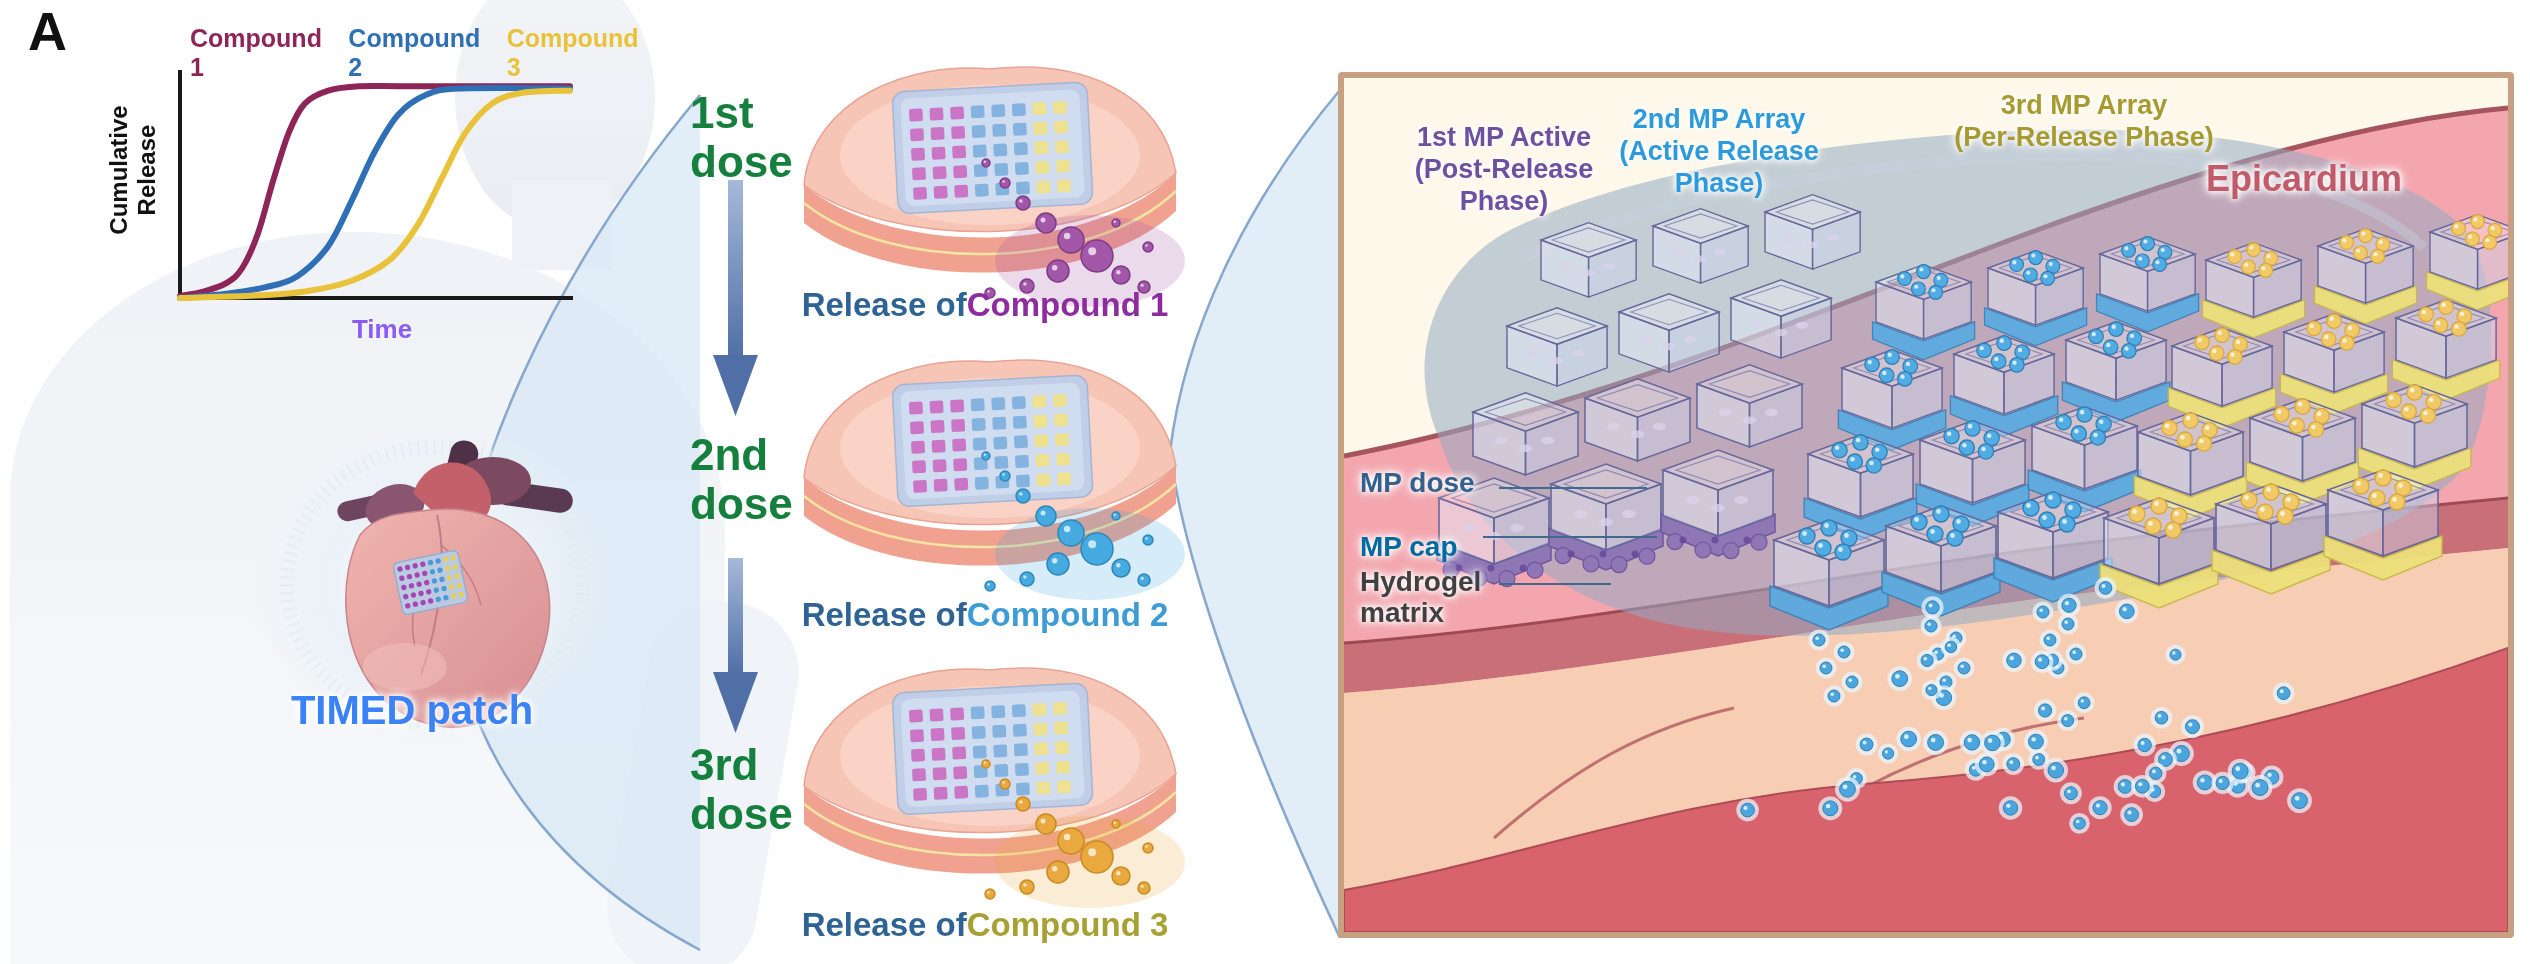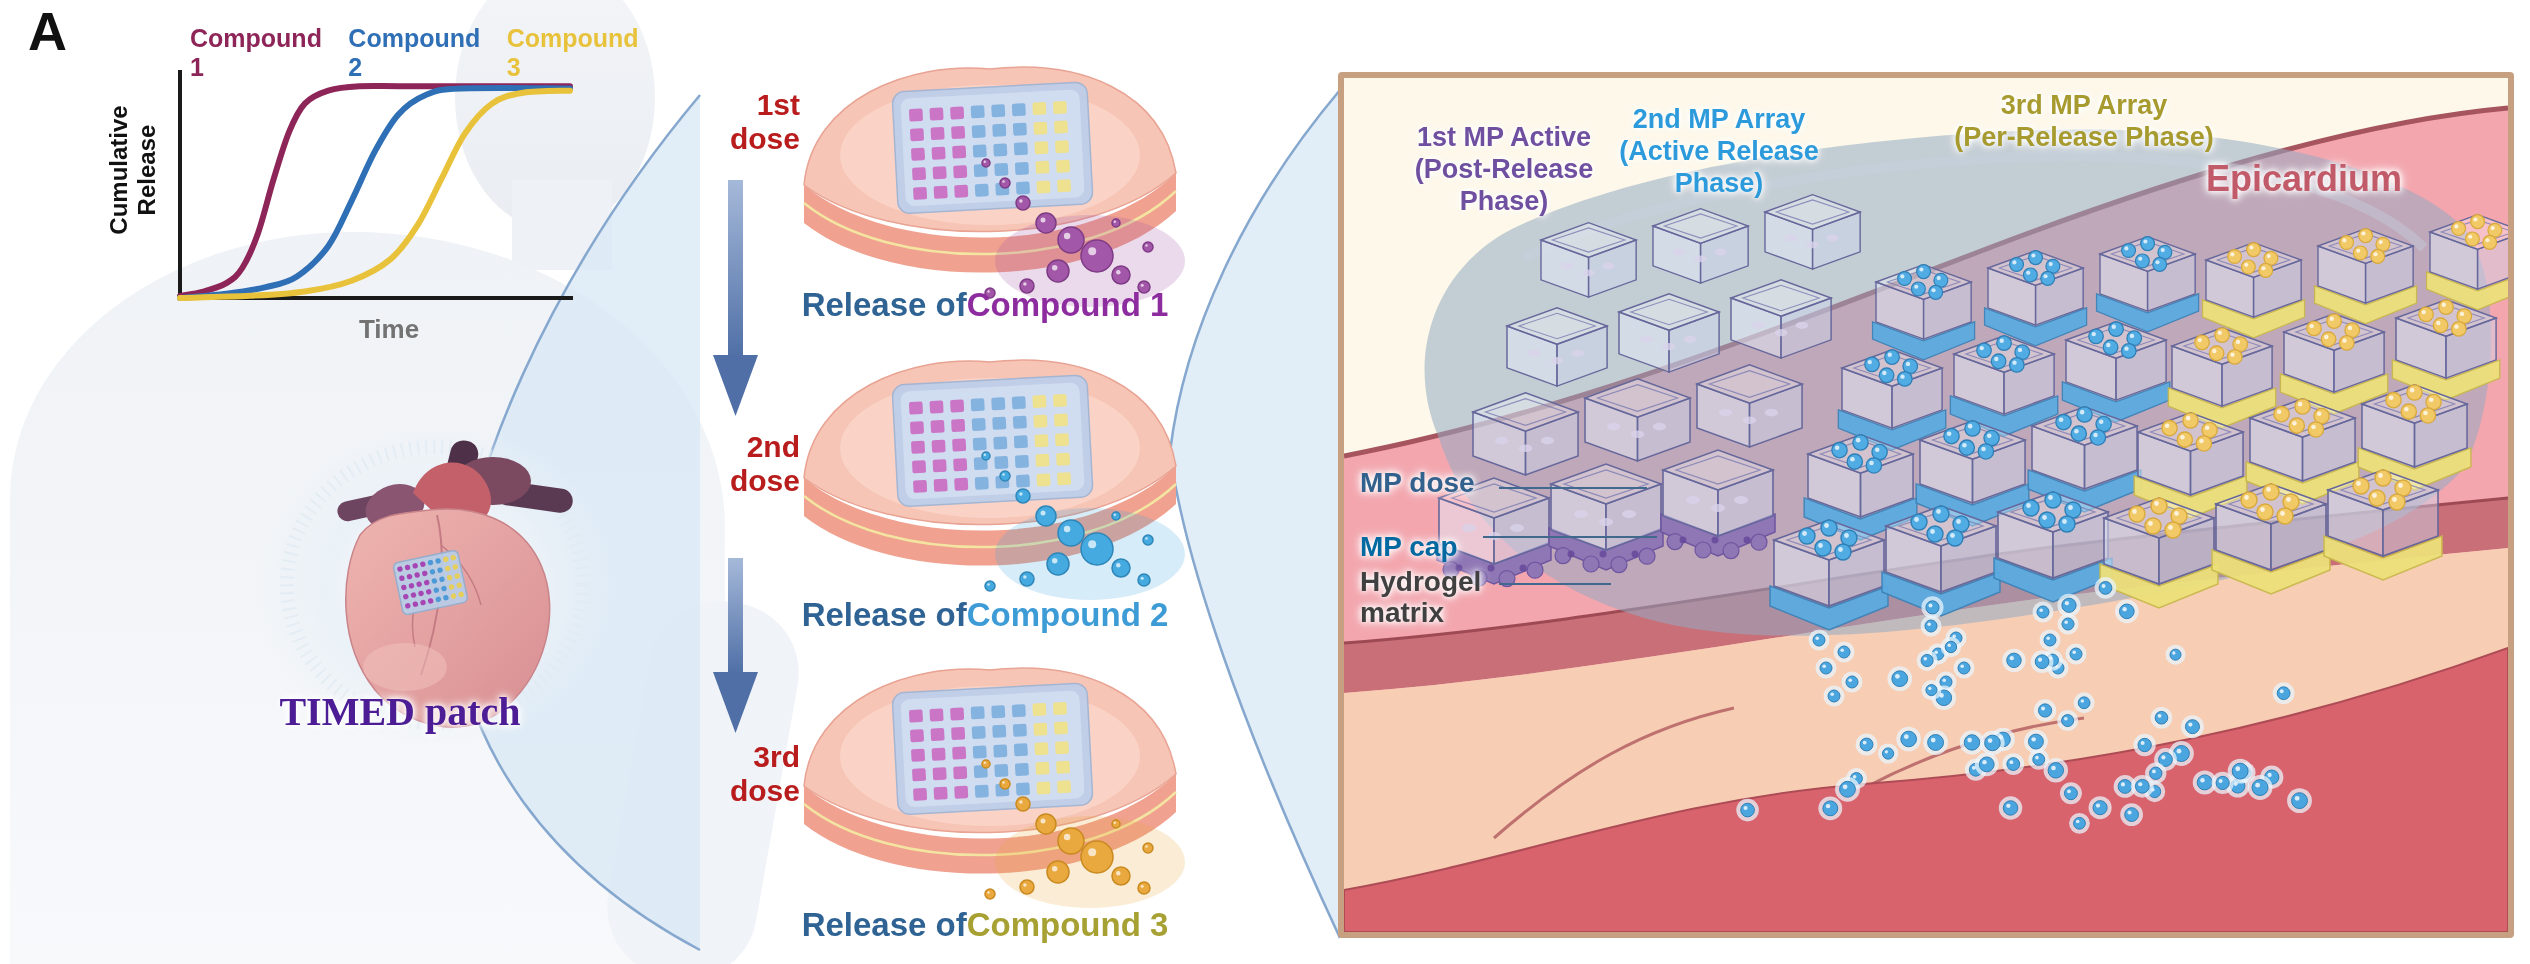--- a/index.html
+++ b/index.html
@@ -15,27 +15,27 @@
   .sil-torso{left:10px;top:232px;width:715px;height:740px;
              border-radius:48% 52% 0 0 / 36% 40% 0 0;
              background:linear-gradient(180deg,#eff2f6,#f7f9fb);}
   .sil-arm{left:628px;top:600px;width:150px;height:380px;border-radius:70px;
            transform:rotate(10deg);background:#f0f3f7;}
   
   .chart-wrap{left:105px;top:18px;width:540px;height:330px;}
   .legend{left:85px;top:6px;display:flex;gap:20px;font-size:25px;font-weight:bold;}
   .ylabel{left:-63px;top:120px;width:190px;height:64px;transform:rotate(-90deg);
           font-size:24px;font-weight:bold;color:#111;text-align:center;line-height:1.15;}
-  .xlabel{left:89px;top:296px;width:390px;text-align:center;font-size:26px;font-weight:bold;color:#737373;}
+  .xlabel{left:82px;top:296px;width:390px;text-align:center;font-size:26px;font-weight:bold;color:#8b5cf6;}
   
-  .dose-label{width:110px;text-align:right;font-size:30px;font-weight:bold;color:#b91c1c;line-height:1.12;}
+  .dose-label{width:110px;text-align:left;font-size:44px;font-weight:bold;color:#15803d;line-height:1.12;}
   .release-label{width:420px;text-align:center;font-size:33px;font-weight:bold;white-space:nowrap;}
   .release-label .prefix{color:#2F6394;}
-  .timed-label{left:230px;top:688px;width:340px;text-align:center;font-size:40px;
-               font-weight:bold;color:#4c1d95;font-family:Liberation Serif, serif;}
+  .timed-label{left:242px;top:688px;width:340px;text-align:center;font-size:40px;
+               font-weight:bold;color:#3b82f6;}
   
   .rpanel{left:1338px;top:72px;width:1164px;height:854px;border:6px solid #C7A081;
           border-radius:4px;background:#FDF8E9;}
   .mp-label{text-align:center;font-weight:bold;font-size:27px;line-height:1.18;}
   .epi-label{font-size:36px;font-weight:bold;}
   .ann-label{font-size:28px;font-weight:bold;line-height:1.12;white-space:pre-line;}
   .leader{height:2px;background:#41698E;}
 </style>
 </head>
 <body>

